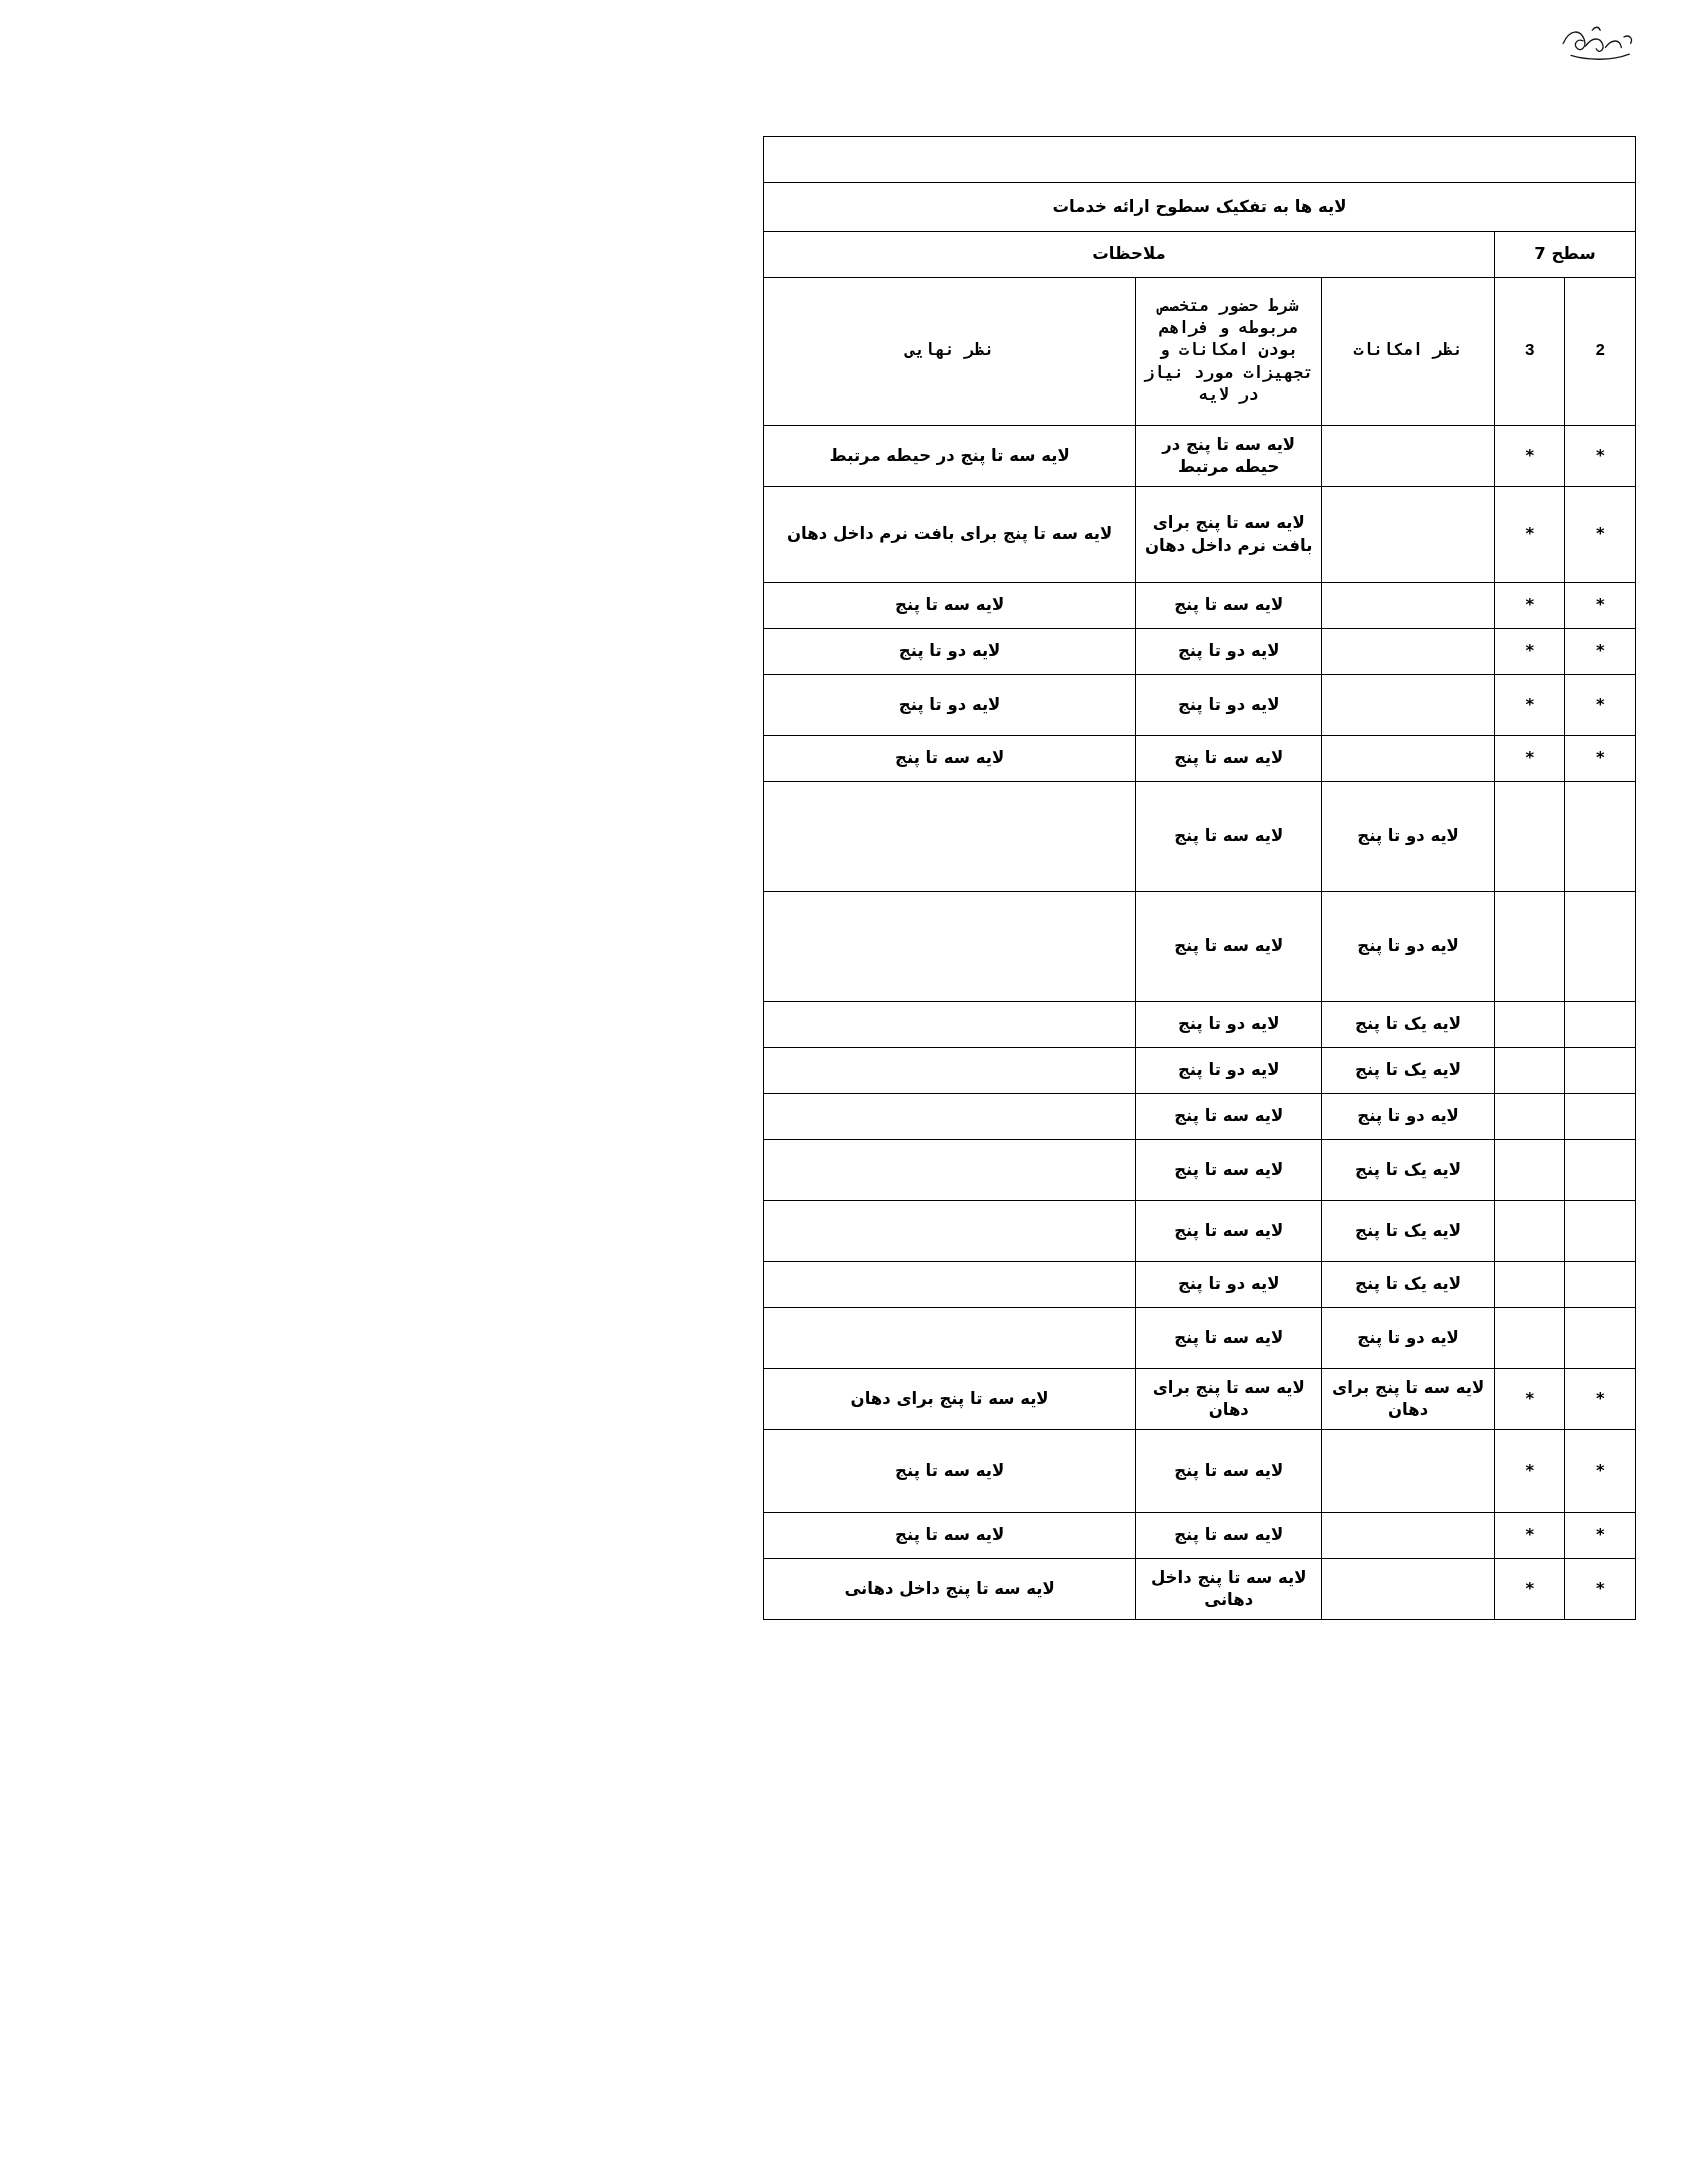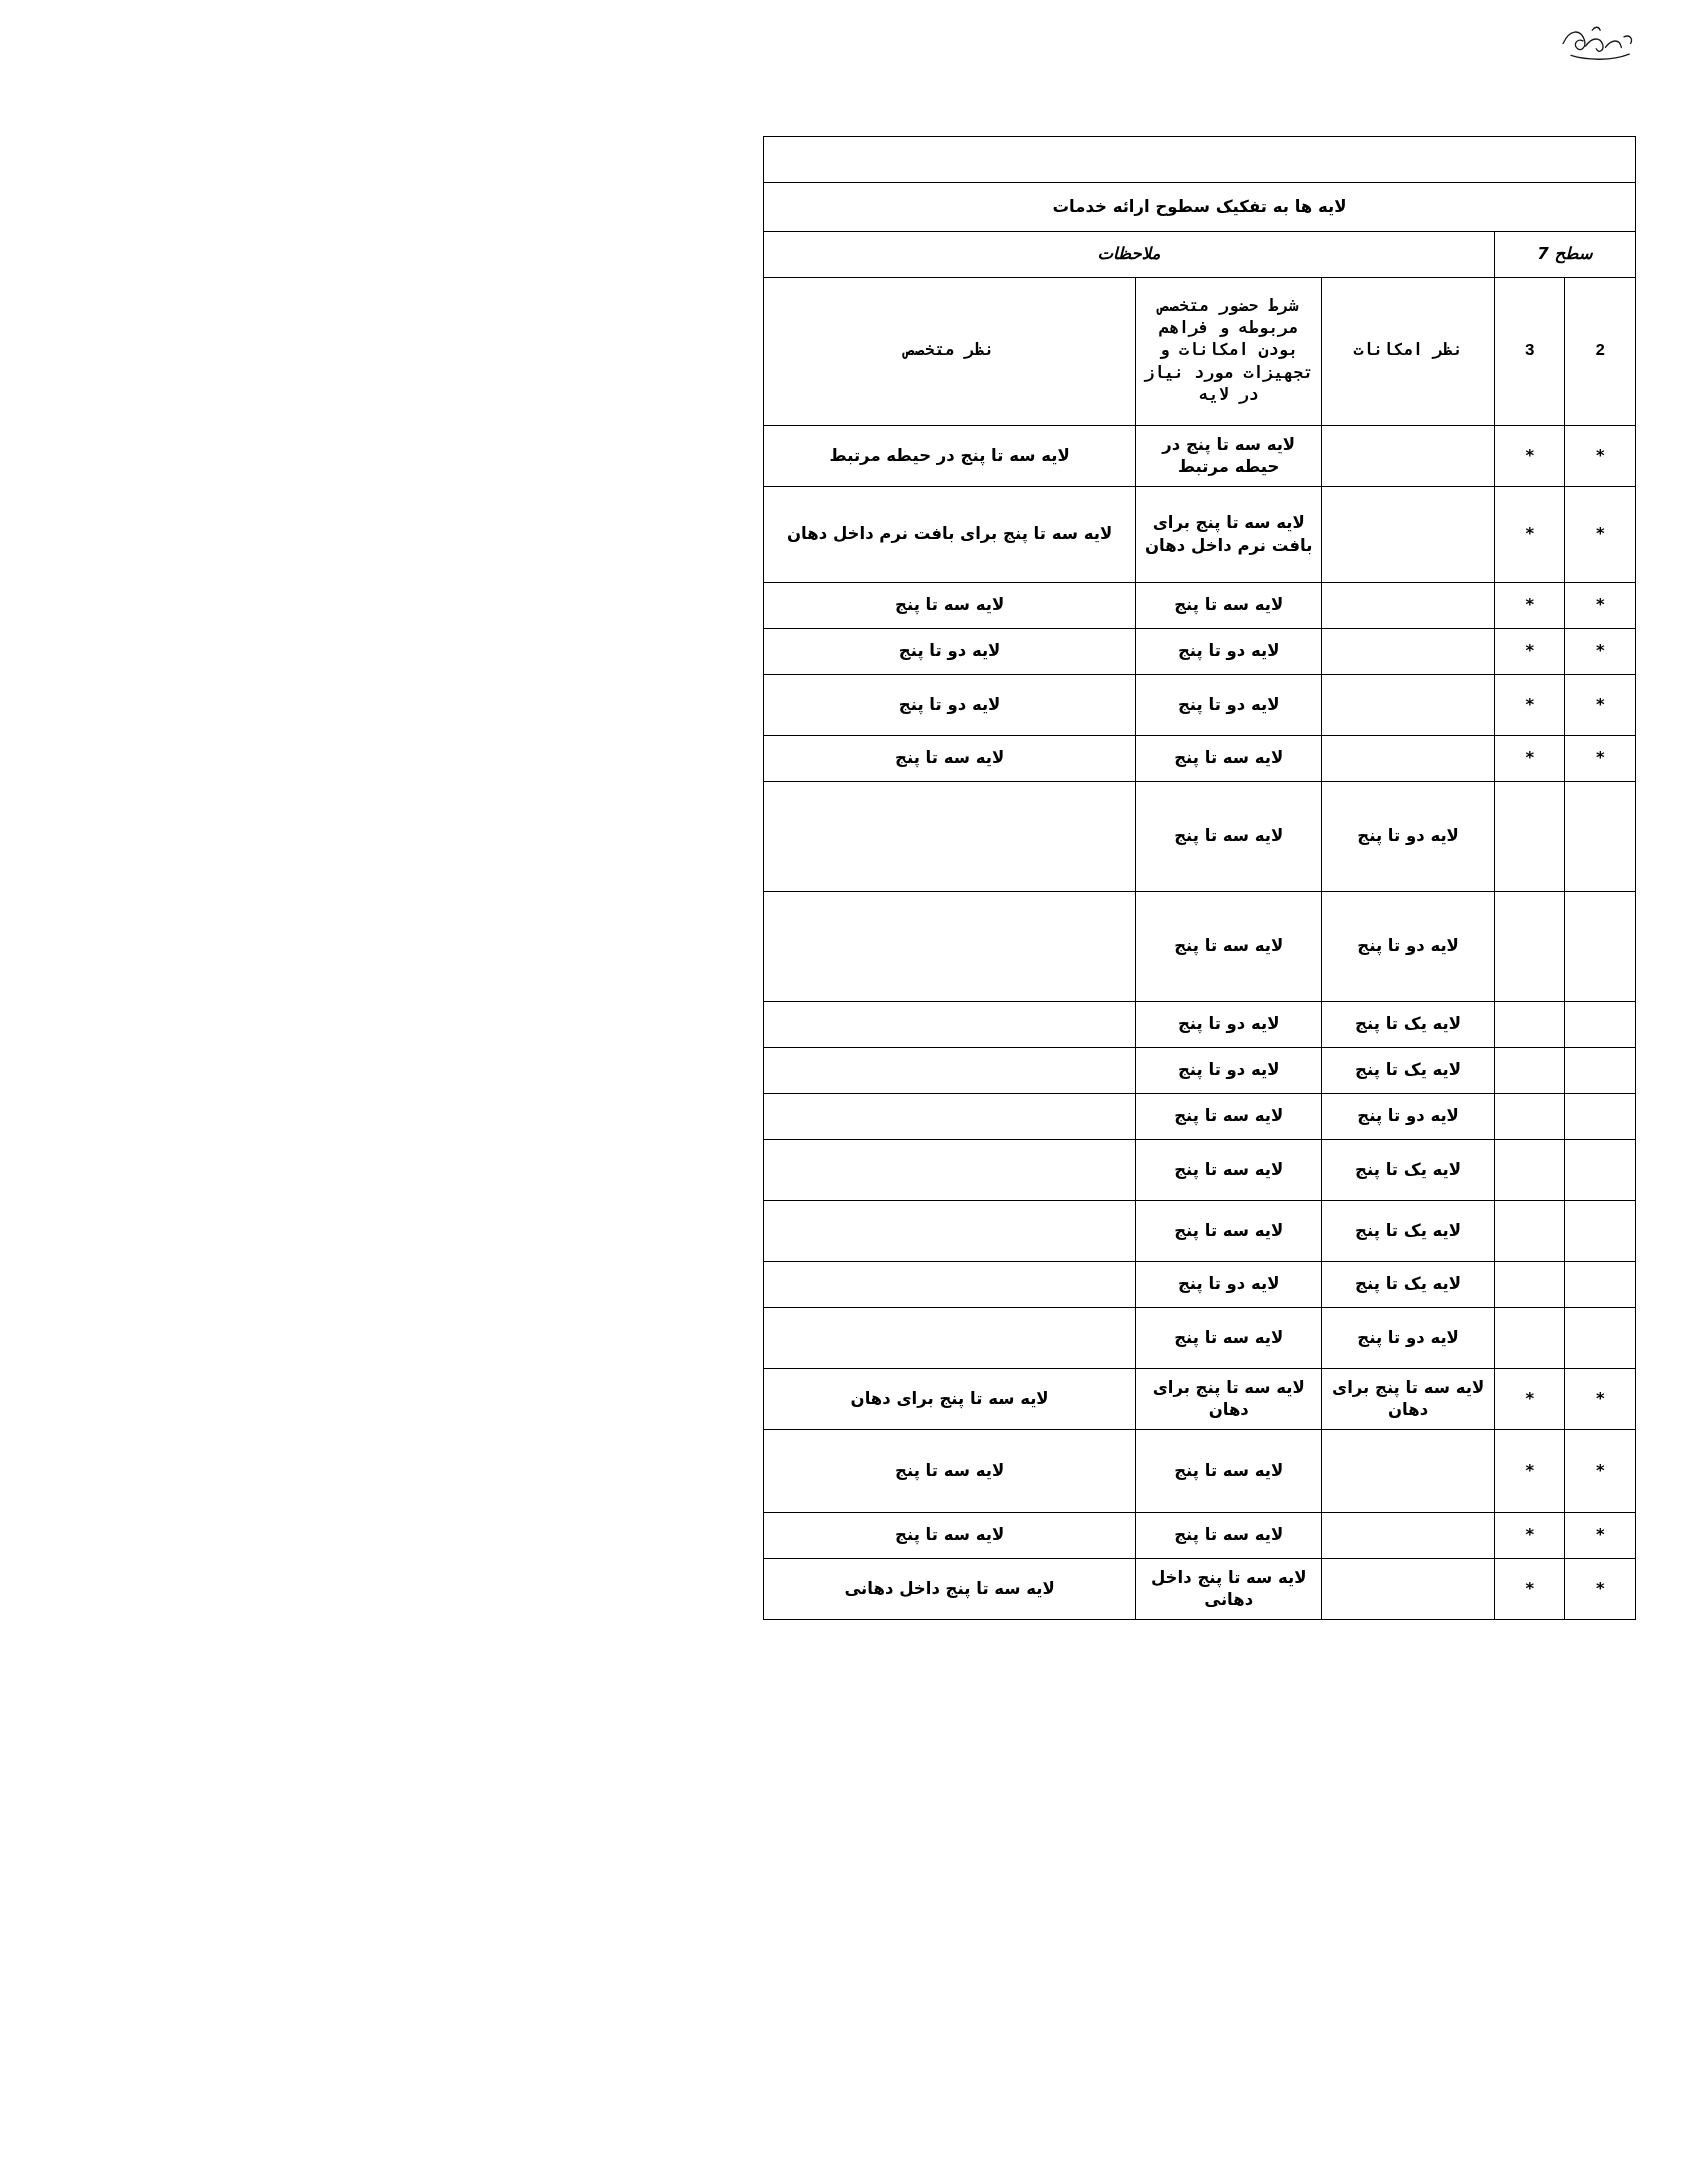--- a/index.html
+++ b/index.html
@@ -69,21 +69,20 @@
     height: 37px;
     border-bottom: 1.3px solid #000000;
   }
   td.title-row {
     font-size: 19px;
     height: 40px;
   }
   td.subhead {
     font-size: 18.5px;
     height: 37px;
-    font-style: italic;
   }
   td.colhead {
     font-size: 16.5px;
     height: 139px;
     font-family: Liberation Mono, monospace;
   }
   td.star {
     font-size: 17px;
     font-weight: bold;
   }
@@ -127,21 +126,21 @@
       </tr>
       <tr>
         <td class="subhead" colspan="2">سطح 7</td>
         <td class="subhead" colspan="3">ملاحظات</td>
       </tr>
       <tr>
         <td class="colhead lvl2">2</td>
         <td class="colhead lvl3">3</td>
         <td class="colhead">نظر امکانات</td>
         <td class="colhead">شرط حضور متخصص مربوطه و فراهم بودن امکانات و تجهیزات مورد نیاز در لایه</td>
-        <td class="colhead">نظر متخصص</td>
+        <td class="colhead">نظر نهایی</td>
       </tr>
 
     <tr>
           <td class="star lvl2 row-md">*</td>
           <td class="star lvl3 row-md">*</td>
           <td class="blank row-md"></td>
           <td class="blank row-md">لایه سه تا پنج در حیطه مرتبط</td>
           <td class="blank row-md">لایه سه تا پنج در حیطه مرتبط</td>
         </tr>
         <tr>

